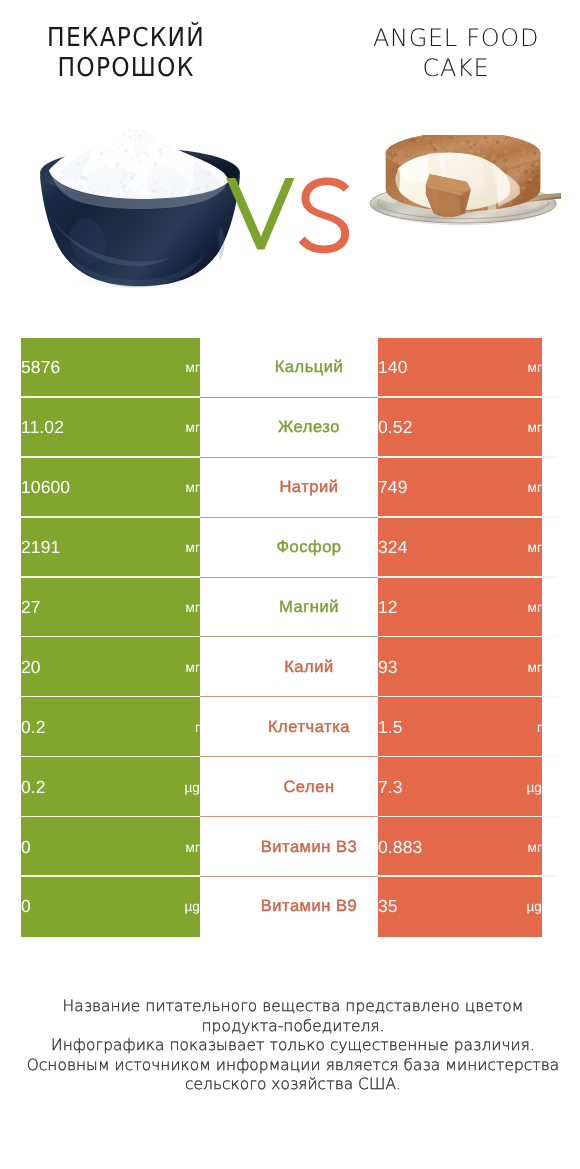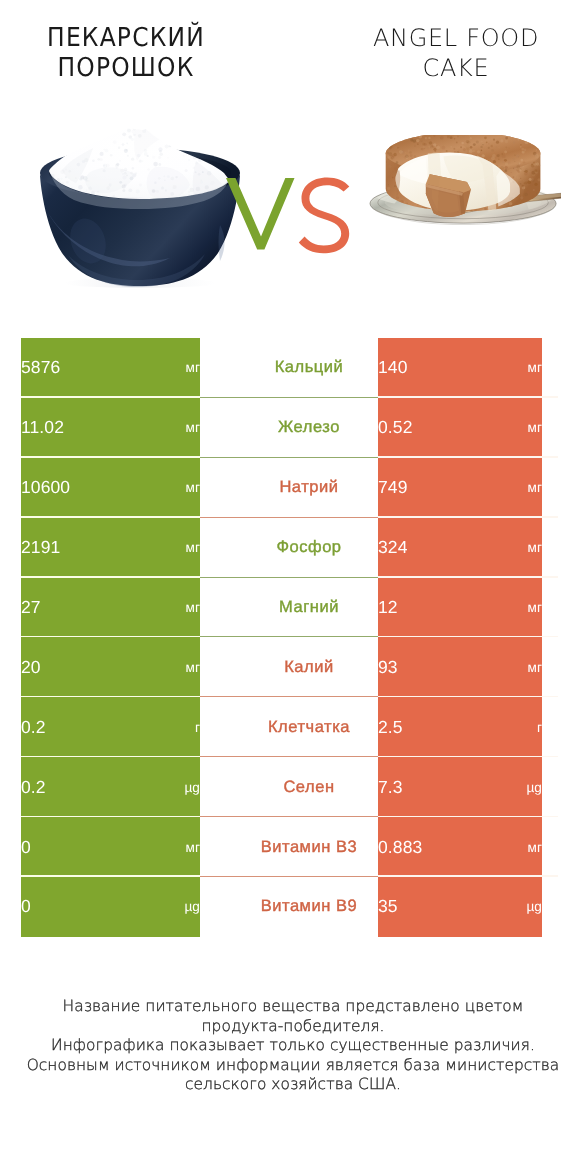--- a/index.html
+++ b/index.html
@@ -1091,21 +1091,21 @@
       </div>
       <div class="row win-right">
         <div class="cellL">
           <span class="num">0.2</span>
           <span class="unit">г</span>
         </div>
         <div class="cellM">
           <span class="name">Клетчатка</span>
         </div>
         <div class="cellR">
-          <span class="num">2.5</span>
+          <span class="num">1.5</span>
           <span class="unit">г</span>
         </div>
         <div class="sep"></div>
         <div class="rowgapL"></div>
         <div class="rowgapR"></div>
       </div>
       <div class="row win-right">
         <div class="cellL">
           <span class="num">0.2</span>
           <span class="unit">µg</span>

